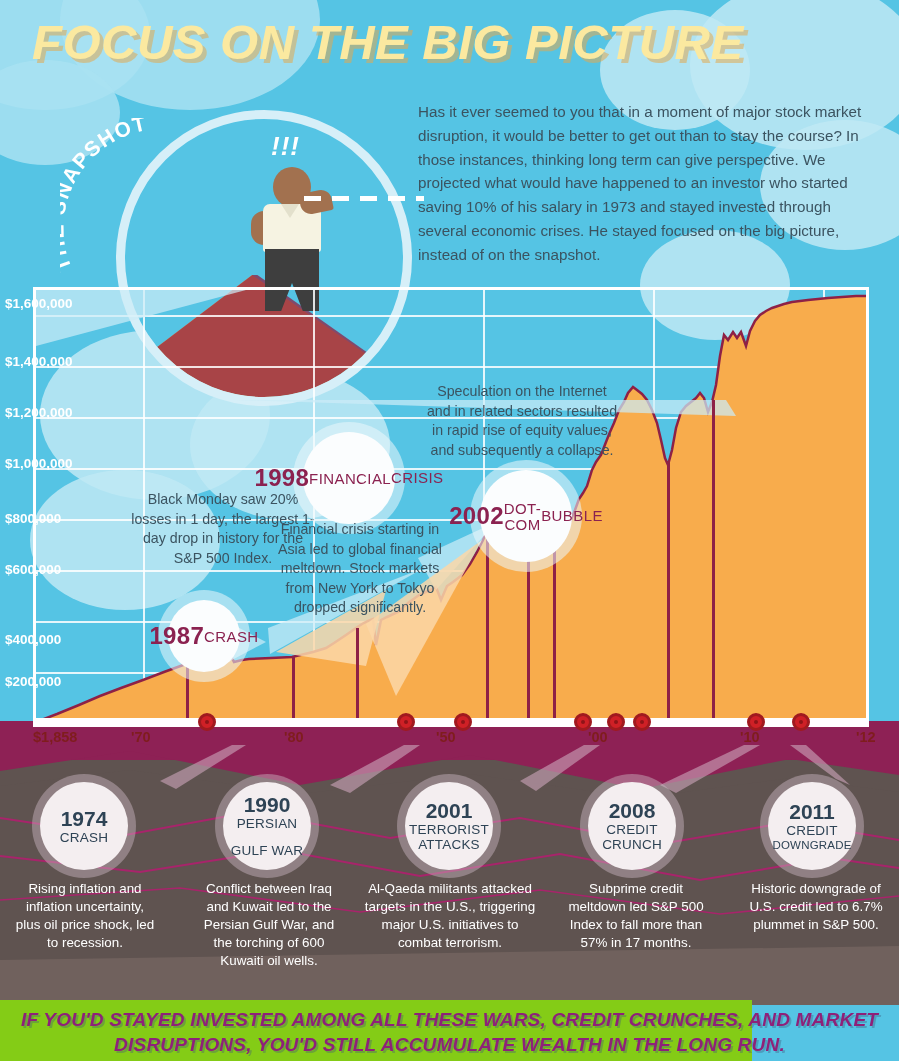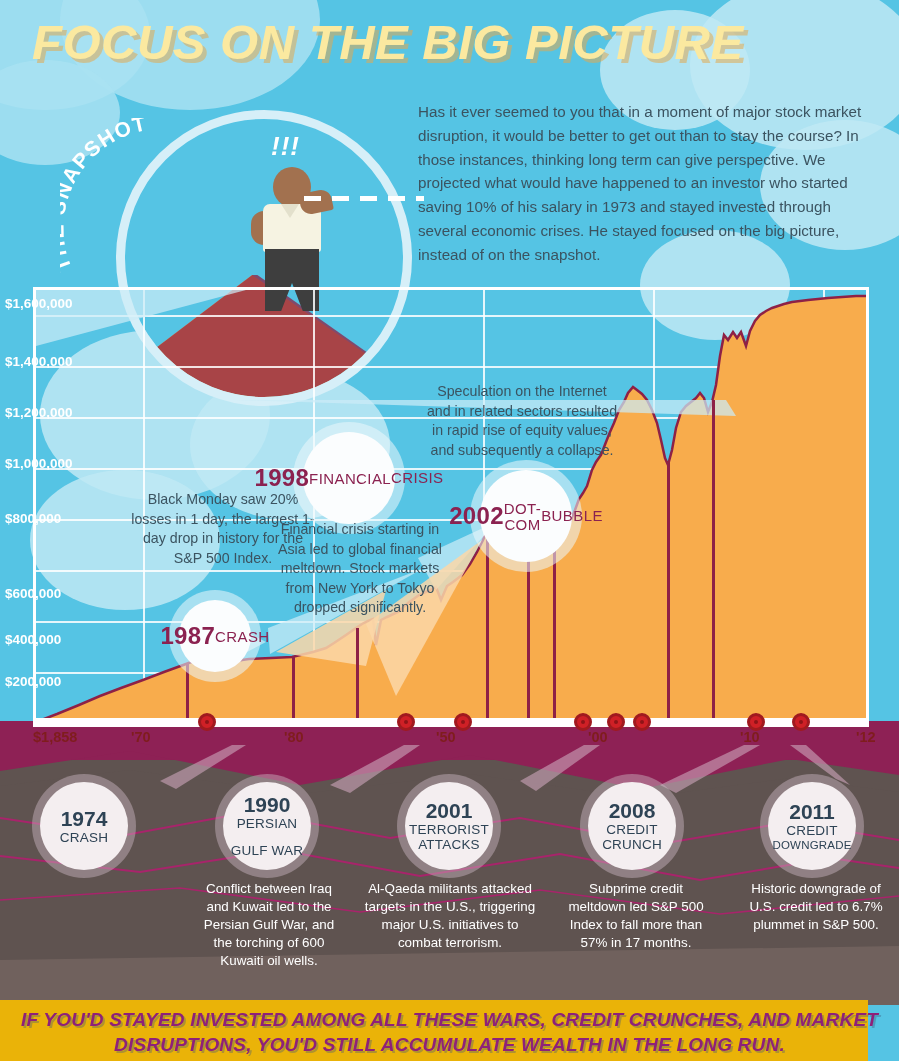--- a/index.html
+++ b/index.html
@@ -88,21 +88,21 @@
   
   .bbub{position:absolute;border-radius:50%;background:#f4eef0;
         box-shadow:0 0 0 8px rgba(205,185,195,.45);
         display:flex;flex-direction:column;align-items:center;justify-content:center;
         text-align:center;color:#2e4355;line-height:1.1;width:88px;height:88px;}
   .bbub .yr{font-size:21px;font-weight:bold;}
   .bbub .nm{font-size:13.5px;margin-top:1px;letter-spacing:.2px;}
   .bnote{position:absolute;color:#ffffff;font-size:13.4px;line-height:18px;text-align:center;}
 
   
-  .footer{position:absolute;left:0;top:1000px;width:868px;height:61px;background:#eab308;}
+  .footer{position:absolute;left:0;top:1000px;width:752px;height:61px;background:#84cc16;}
   .footer .ftxt{position:absolute;left:0;top:7px;width:899px;text-align:center;
     color:#8e2179;font-size:19px;font-weight:bold;font-style:italic;line-height:25px;
     text-shadow:2px 2px 0 rgba(60,90,120,.35);letter-spacing:.2px;}
 </style>
 </head>
 <body>
 
 <div id="root">
 
   <div class="sky">
@@ -224,21 +224,21 @@
       <div class="mstem" style="left:631px;top:172px;height:262px;"></div>
       <div class="mstem" style="left:676px;top:110px;height:324px;"></div>
     </div>
   </div>
 
   <div class="ylab" style="top:296px;">$1,600,000</div>
   <div class="ylab" style="top:354px;">$1,400,000</div>
   <div class="ylab" style="top:405px;">$1,200,000</div>
   <div class="ylab" style="top:456px;">$1,000,000</div>
   <div class="ylab" style="top:511px;">$800,000</div>
-  <div class="ylab" style="top:562px;margin-top:24px;">$600,000</div>
+  <div class="ylab" style="top:562px;">$600,000</div>
   <div class="ylab" style="top:632px;">$400,000</div>
   <div class="ylab" style="top:674px;">$200,000</div>
 
   <div class="band"></div>
   <div class="xaxis"></div>
 
   <div class="xlab" style="left:33px;">$1,858</div>
   <div class="xlab" style="left:131px;">'70</div>
   <div class="xlab" style="left:284px;">'80</div>
   <div class="xlab" style="left:436px;">'50</div>
@@ -265,21 +265,21 @@
       <i></i>
     </div>
   <div class="marker" style="left:747px;">
       <i></i>
     </div>
   <div class="marker" style="left:792px;">
       <i></i>
     </div>
 
   <div class="note" style="left:109px;top:490px;width:188px;margin-left:20px;">Black Monday saw 20% losses in 1 day, the largest 1-day drop in history for the S&amp;P 500 Index.</div>
-  <div class="bub" style="left:179px;top:600px;width:72px;height:72px;text-align:right;">
+  <div class="bub" style="left:168px;top:600px;width:72px;height:72px;text-align:right;">
     <span class="yr">1987</span>
     <span class="nm">CRASH</span>
   </div>
 
   <div class="bub" style="left:303px;top:432px;width:92px;height:92px;">
     <span class="yr">1998</span>
     <span class="nm">FINANCIAL</span>
     <span class="nm" style="margin-top:0;">CRISIS</span>
   </div>
   <div class="note" style="left:424px;top:382px;width:196px;">Speculation on the Internet and in related sectors resulted in rapid rise of equity values, and subsequently a collapse.</div>
@@ -307,20 +307,21 @@
     <polygon fill="#c9a3b8" opacity="0.62" points="330,40 404,0 420,0 350,48"></polygon>
     <polygon fill="#c9a3b8" opacity="0.62" points="520,36 584,0 600,0 536,46"></polygon>
     <polygon fill="#c9a3b8" opacity="0.62" points="660,40 744,0 760,0 676,48"></polygon>
     <polygon fill="#c9a3b8" opacity="0.62" points="836,34 790,0 806,0 850,40"></polygon>
   </svg>
 
   <div class="bbub" style="left:40px;top:782px;">
     <span class="yr">1974</span>
     <span class="nm">CRASH</span>
   </div>
+  <div class="bnote" style="left:14px;top:880px;width:142px;">Rising inflation and inflation uncertainty, plus oil price shock, led to recession.</div>
 
   <div class="bbub" style="left:223px;top:782px;">
     <span class="yr">1990</span>
     <span class="nm">PERSIAN</span>
     <span class="nm" style="margin-top:12px;">GULF WAR</span>
   </div>
   <div class="bnote" style="left:196px;top:880px;width:146px;">Conflict between Iraq and Kuwait led to the Persian Gulf War, and the torching of 600 Kuwaiti oil wells.</div>
 
   <div class="bbub" style="left:405px;top:782px;">
     <span class="yr">2001</span>

